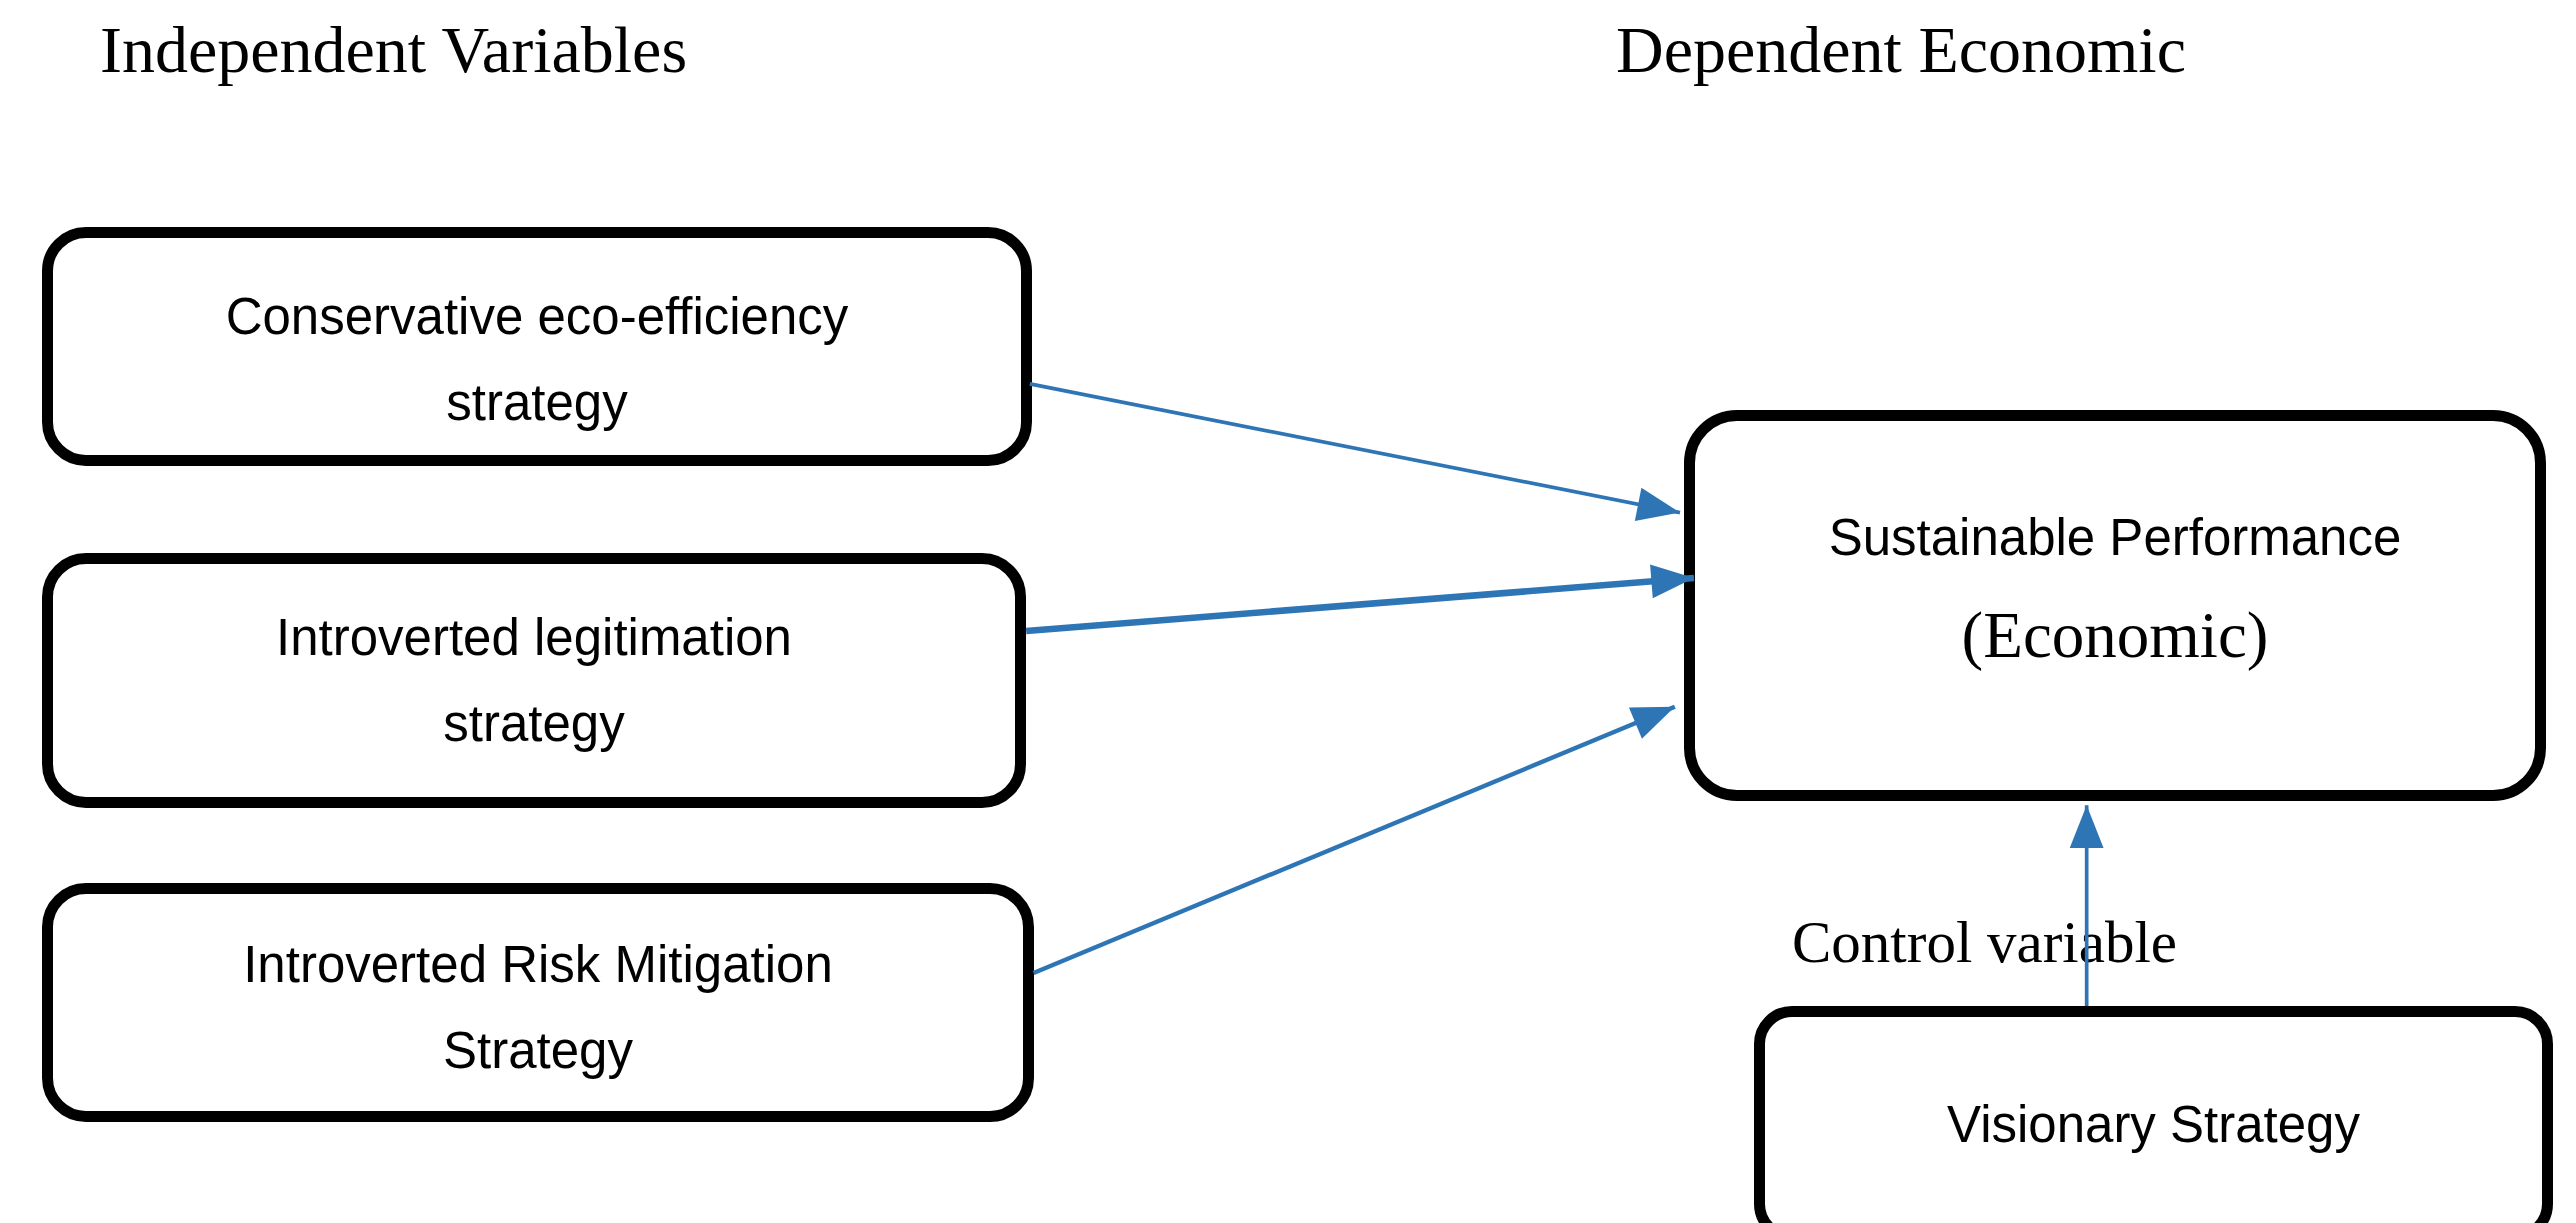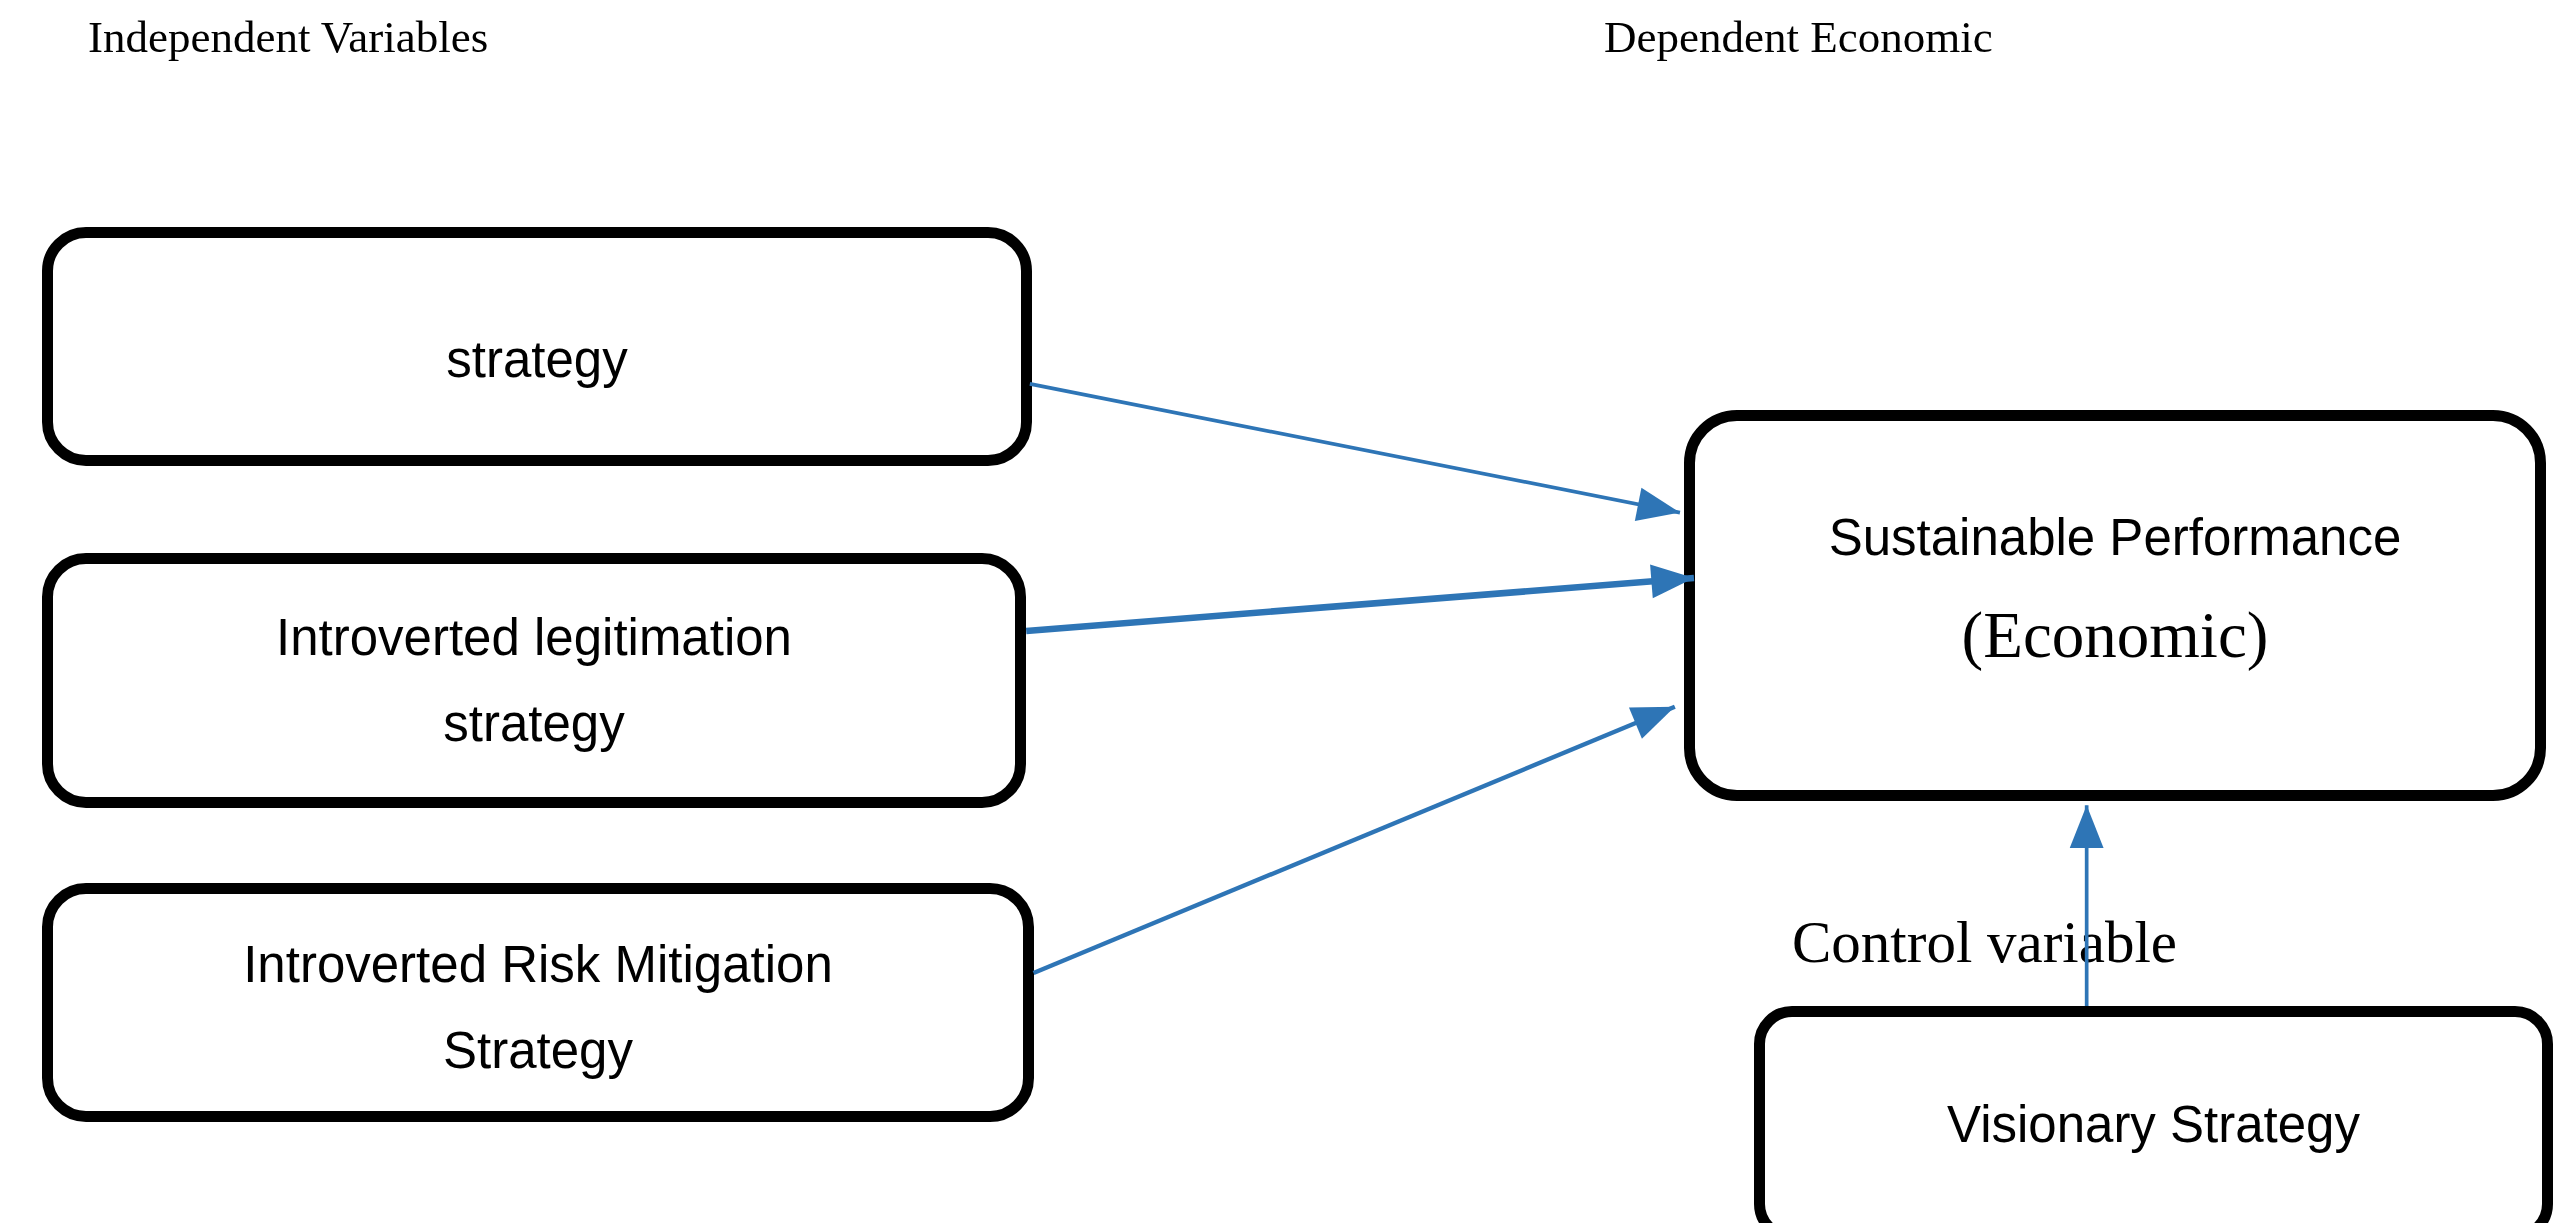--- a/index.html
+++ b/index.html
@@ -13,24 +13,25 @@
     position:relative;
     width:2576px;height:1223px;
     background:var(--bg);
     overflow:hidden;
     font-family:"Liberation Sans","DejaVu Sans",sans-serif;
     color:var(--text);
   }
   .heading{
     position:absolute;
     font-family:"Liberation Serif","DejaVu Serif",serif;
-    font-size:45px;
+    font-size:66px;
     line-height:1.15;
     color:var(--text);
     white-space:nowrap;
+    margin-left:12px;
   }
   .box{
     position:absolute;
     box-sizing:border-box;
     background:var(--bg);
     border:11.8px solid var(--border);
     border-radius:44px;
     display:flex;
     flex-direction:column;
     align-items:center;
@@ -77,20 +78,21 @@
 </head>
 <body>
 
 <div id="canvas">
 
   <div class="heading" style="left:88px;top:11.8px;">Independent Variables</div>
 
   <div class="heading" style="left:1604px;top:11.8px;">Dependent Economic</div>
 
   <div class="box indep" style="left:42px;top:227px;width:990px;height:239px;padding-top:26.5px;">
+    <span class="bline">Conservative eco-efficiency</span>
     <span class="bline">strategy</span>
   </div>
 
   <div class="box indep" style="left:42px;top:553px;width:984px;height:255px;">
     <span class="bline">Introverted legitimation</span>
     <span class="bline">strategy</span>
   </div>
 
   <div class="box indep" style="left:42px;top:868px;width:992px;height:239px;padding-top:10.3px;margin-top:15px;">
     <span class="bline">Introverted Risk Mitigation</span>

